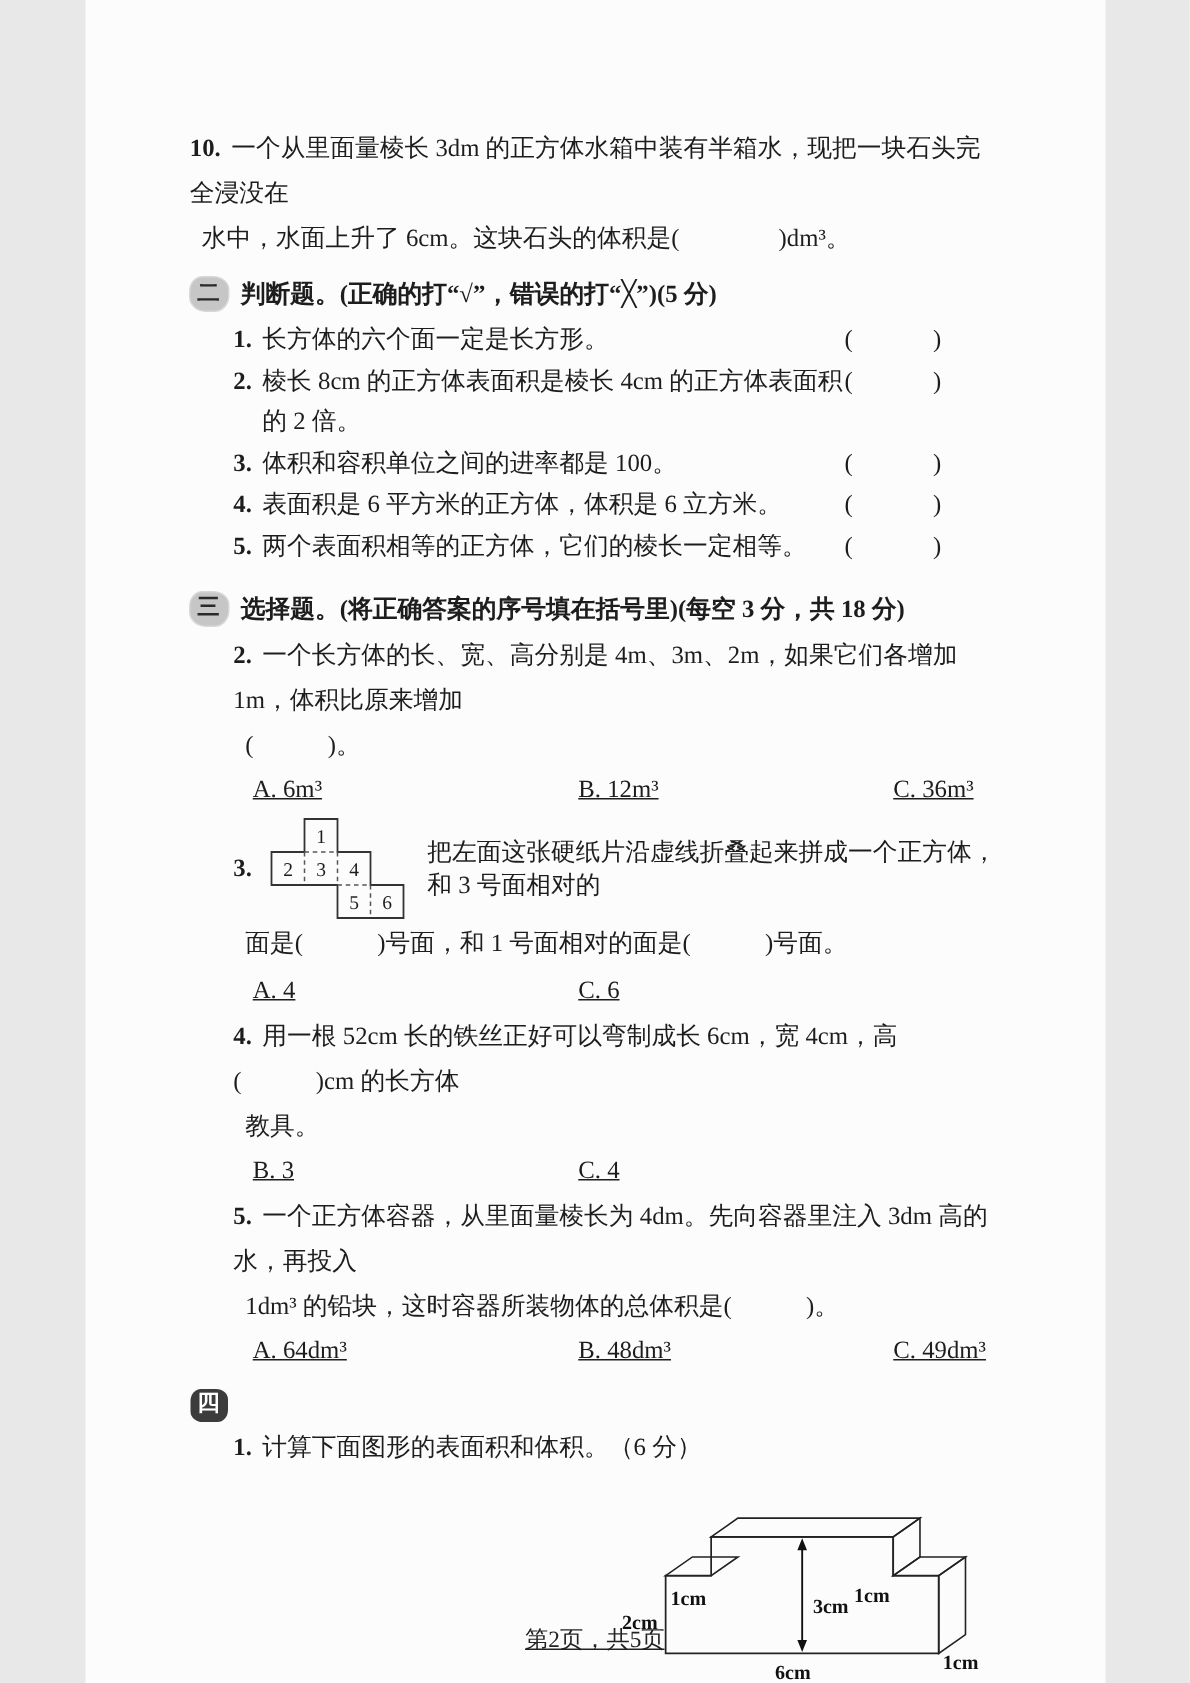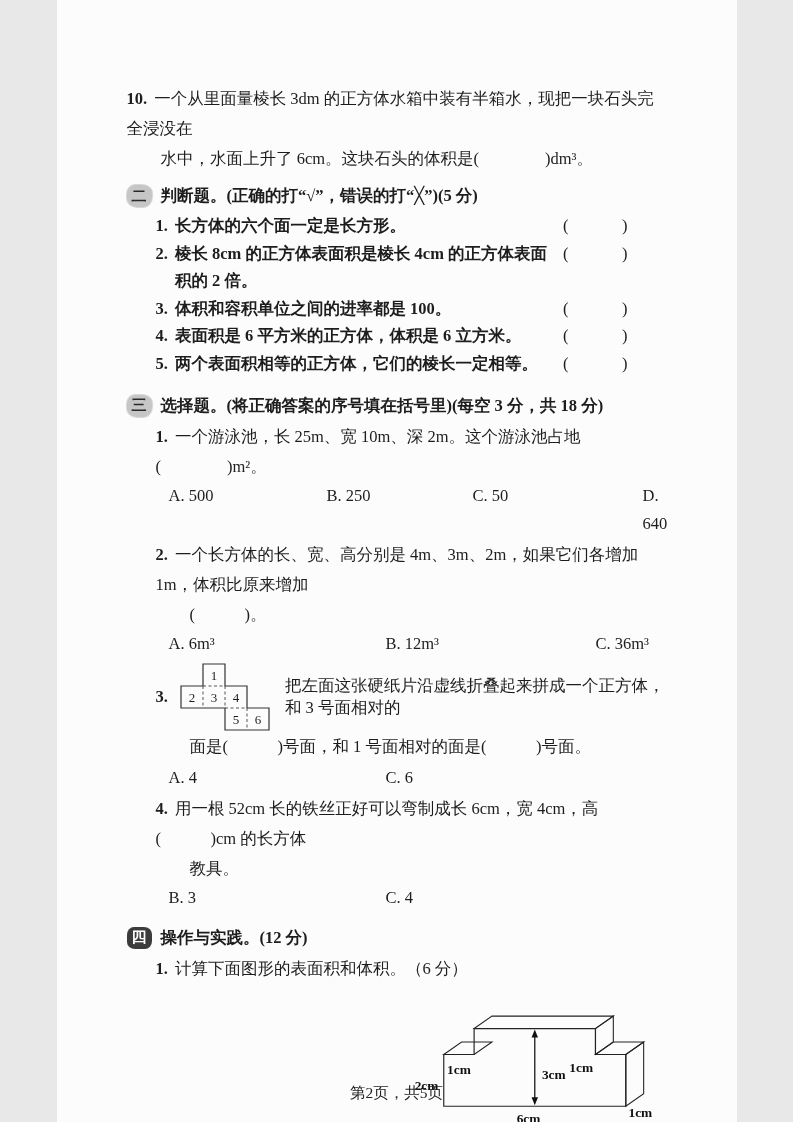--- a/index.html
+++ b/index.html
@@ -7,51 +7,51 @@
   .page {
     width:680px; height:1122px; margin:0 auto; position:relative;
     background:#fcfcfc; overflow:hidden;
     font-family:"Liberation Serif","DejaVu Serif",serif;
     color:#1d1d1d; font-size:16.5px;
   }
   .content { position:absolute; left:70px; right:68px; top:84px; }
 
   .qline { line-height:30px; }
   .qnum { font-weight:bold; margin-right:7px; }
-  .wrapline { padding-left:8px; line-height:30px;margin-left:26px; }
+  .wrapline { padding-left:8px; line-height:30px; }
 
   .section-header { display:flex; align-items:center; gap:9px; font-weight:bold; line-height:28px; }
   .badge {
     display:inline-flex; width:25px; height:22px; flex:0 0 auto;
     align-items:center; justify-content:center;
     font-size:15px; font-weight:bold; line-height:1;
   }
   .badge-light { background:#c6c6c6; color:#2a2a2a; border-radius:8px 10px 9px 10px / 9px 8px 10px 9px; box-shadow:0 0 0 1px #d8d8d8; }
   .badge-dark  { background:#3c3c3c; color:#ffffff; border-radius:7px 8px 7px 8px / 8px 7px 8px 7px; }
 
   .section-body { margin-left:29px; }
 
   .judge-list { margin-top:2px; }
   .judge-row { display:flex; align-items:baseline; line-height:27.6px; }
-  .judge-text { flex:1 1 auto;font-weight:bold; }
+  .judge-text { flex:1 1 auto; }
   .judge-blank { flex:0 0 auto; margin-right:40px; letter-spacing:1px; }
 
   .opts { display:grid; padding-left:13px; line-height:28px; }
   .opts-four  { grid-template-columns:158px 146px 170px auto; }
-  .opts-three { grid-template-columns:217px 210px auto; }
+  .opts-three { grid-template-columns:217px 210px auto;text-decoration:underline; }
 
   .q3-first { display:flex; align-items:center; margin-top:4px; }
   .q3-first .qnum { align-self:center; }
   .net-svg { margin:0 14px 0 4px; flex:0 0 auto; }
   .net-svg text { font-family:"Liberation Serif","DejaVu Serif",serif; font-size:13px; fill:#1d1d1d; }
 
   .figure-wrap { display:flex; justify-content:flex-end; padding-right:2px; margin-top:8px; }
   .figure-svg text { font-family:"Liberation Serif","DejaVu Serif",serif; font-size:15px; font-weight:bold; fill:#111; }
 
-  .footer { position:absolute; left:0; right:0; bottom:18px; text-align:center; font-size:15.5px; color:#222; }
+  .footer { position:absolute; left:0; right:0; bottom:18px; text-align:center; font-size:15.5px; color:#222;text-decoration:underline; }
 
   .mt2{margin-top:2px;}
   .mt8{margin-top:8px;} .mt12{margin-top:12px;} .mt14{margin-top:14px;}
 </style>
 </head>
 <body>
 
 <div class="page">
   <div class="content">
 
@@ -91,29 +91,20 @@
           <span class="judge-blank">(　　　)</span>
         </div>
     </div>
 
     <div class="section-header mt14">
       <span class="badge badge-light">三</span>
       <span>选择题。(将正确答案的序号填在括号里)(每空 3 分，共 18 分)</span>
     </div>
     <div class="section-body">
 
-      <div>
-        <div class="qline mt2"><span class="qnum">1.</span><span>一个游泳池，长 25m、宽 10m、深 2m。这个游泳池占地(　　　　)m²。</span></div>
-        <div class="opts opts-four">
-          <span>A. 500</span>
-          <span>B. 250</span>
-          <span>C. 50</span>
-          <span>D. 640</span>
-        </div>
-      </div>
 
       <div>
         <div class="qline mt2"><span class="qnum">2.</span><span>一个长方体的长、宽、高分别是 4m、3m、2m，如果它们各增加 1m，体积比原来增加</span></div>
         <div class="wrapline">(　　　)。</div>
         <div class="opts opts-three">
           <span>A. 6m³</span>
           <span>B. 12m³</span>
           <span>C. 36m³</span>
         </div>
       </div>
@@ -148,25 +139,33 @@
 
       <div>
         <div class="qline mt2"><span class="qnum">4.</span><span>用一根 52cm 长的铁丝正好可以弯制成长 6cm，宽 4cm，高(　　　)cm 的长方体</span></div>
         <div class="wrapline">教具。</div>
         <div class="opts opts-three">
           <span>B. 3</span>
           <span>C. 4</span>
         </div>
       </div>
 
+      <div>
+        <div class="qline mt2"><span class="qnum">5.</span><span>一个正方体容器，从里面量棱长为 4dm。先向容器里注入 3dm 高的水，再投入</span></div>
+        <div class="wrapline">1dm³ 的铅块，这时容器所装物体的总体积是(　　　)。</div>
+        <div class="opts opts-three">
+          <span>A. 64dm³</span>
+          <span>B. 48dm³</span>
+          <span>C. 49dm³</span>
+        </div>
+      </div>
     </div>
 
     <div class="section-header mt12">
       <span class="badge badge-dark">四</span>
-      <span>操作与实践。(12 分)</span>
     </div>
     <div class="section-body">
       <div class="qline mt2"><span class="qnum">1.</span><span>计算下面图形的表面积和体积。（6 分）</span></div>
 
       <div class="figure-wrap">
         <svg class="figure-svg" width="268" height="141" viewBox="0 0 300 158">
 
           <path d="M50,128 L254,128 L254,70 L220,70 L220,41 L84,41 L84,70 L50,70 Z" fill="none" stroke="#222" stroke-width="1.3"></path>
 
           <path d="M50,70 L84,70 L104,56 L70,56 Z" fill="none" stroke="#222" stroke-width="1.2"></path>

